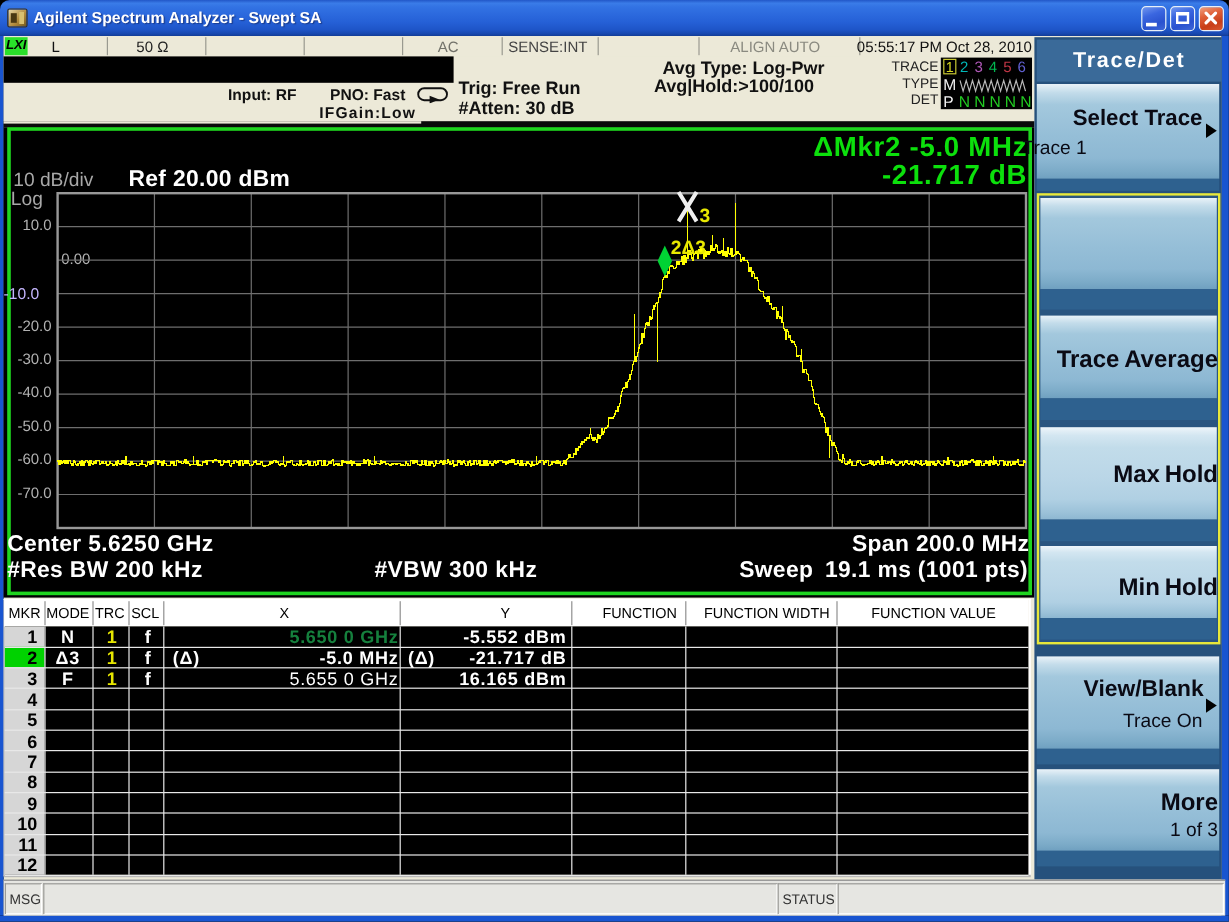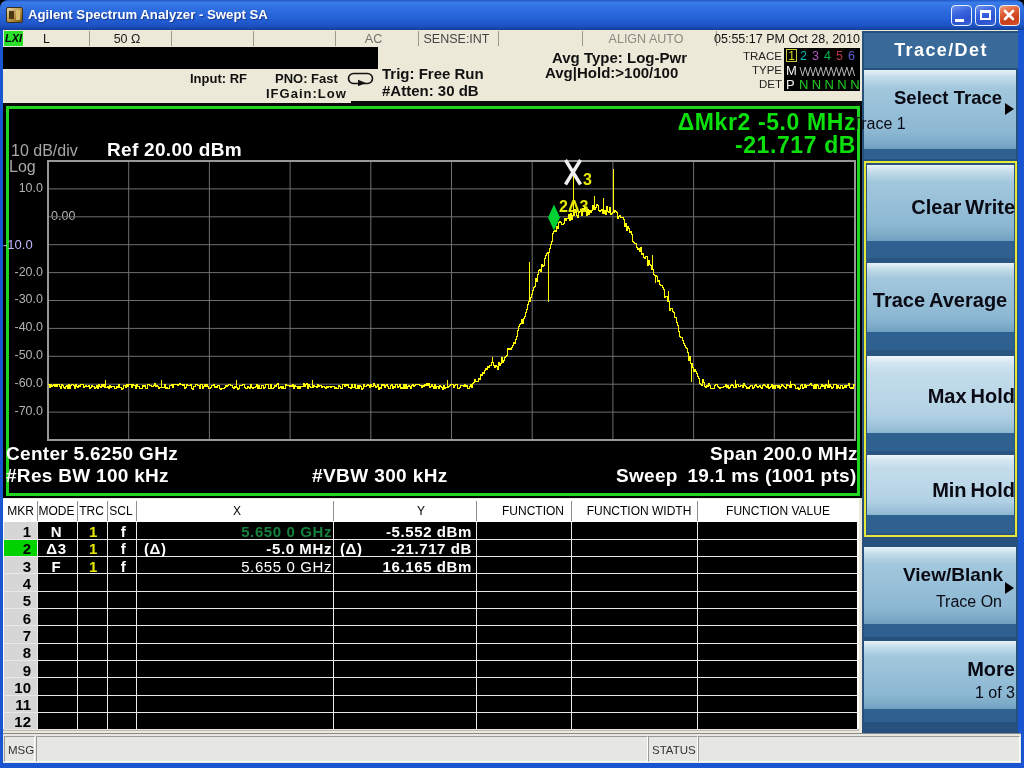--- a/index.html
+++ b/index.html
@@ -94,21 +94,21 @@
 <div class="abs" style="left:0px;top:75px;width:40px;text-align:right;color:#b2b2b2;font-size:12.5px;">10.0</div>
     <div class="abs" style="left:0px;top:103px;width:40px;text-align:right;color:#b2b2b2;font-size:12.5px;padding-left:48px;">0.00</div>
     <div class="abs" style="left:0px;top:131px;width:40px;text-align:left;color:#c4b5fd;font-size:13px;">-10.0</div>
     <div class="abs" style="left:0px;top:159px;width:40px;text-align:right;color:#b2b2b2;font-size:12.5px;">-20.0</div>
     <div class="abs" style="left:0px;top:186px;width:40px;text-align:right;color:#b2b2b2;font-size:12.5px;">-30.0</div>
     <div class="abs" style="left:0px;top:214px;width:40px;text-align:right;color:#b2b2b2;font-size:12.5px;">-40.0</div>
     <div class="abs" style="left:0px;top:242px;width:40px;text-align:right;color:#b2b2b2;font-size:12.5px;">-50.0</div>
     <div class="abs" style="left:0px;top:270px;width:40px;text-align:right;color:#b2b2b2;font-size:12.5px;">-60.0</div>
     <div class="abs" style="left:0px;top:298px;width:40px;text-align:right;color:#b2b2b2;font-size:12.5px;">-70.0</div>
 <div class="abs" style="left:3px;top:338px;color:#fff;font-size:19px;line-height:19px;font-weight:bold;letter-spacing:0.3px;">Center 5.6250 GHz</div>
-<div class="abs" style="left:3px;top:360px;color:#fff;font-size:19px;line-height:19px;font-weight:bold;letter-spacing:0.3px;">#Res BW 100 kHz</div>
+<div class="abs" style="left:3px;top:360px;color:#fff;font-size:19px;line-height:19px;font-weight:bold;letter-spacing:0.3px;">#Res BW 200 kHz</div>
 <div class="abs" style="left:309px;top:360px;color:#fff;font-size:19px;line-height:19px;font-weight:bold;letter-spacing:0.4px;">#VBW 300 kHz</div>
 <div class="abs" style="left:707px;top:338px;color:#fff;font-size:19px;line-height:19px;font-weight:bold;letter-spacing:0.3px;">Span 200.0 MHz</div>
 <div class="abs" style="left:613px;top:360px;color:#fff;font-size:19px;line-height:19px;font-weight:bold;letter-spacing:0.3px;white-space:pre;">Sweep 19.1 ms (1001 pts)</div>
 </div>
 
 <svg class="abs" style="left:9px;top:109px;" width="848" height="384">
 <g stroke="#6e6e6e" stroke-width="1">
       <line x1="119.7" y1="52" x2="119.7" y2="331"></line>
       <line x1="200.4" y1="52" x2="200.4" y2="331"></line>
       <line x1="281.1" y1="52" x2="281.1" y2="331"></line>
@@ -215,24 +215,23 @@
 <div class="abs" style="left:2px;top:2px;width:154px;height:35px;background:#3a6a99;"></div>
     <div class="abs" style="left:2px;top:9px;width:154px;text-align:center;color:#fff;font-size:18px;letter-spacing:1.4px;font-weight:bold;">Trace/Det</div>
     <div class="abs" style="left:2px;top:39px;width:152px;height:79px;background:linear-gradient(180deg,#e9f2f8 0%,#c3dcea 9%,#a3c8dd 22%,#95bed7 55%,#8db8d3 78%,#7cabc8 92%,#6fa0c0 100%);"></div>
     <div class="abs" style="left:2px;top:118px;width:152px;height:10px;background:#2e618f;"></div>
     <div class="abs" style="right:16px;top:56px;width:150px;text-align:right;font-size:18.5px;font-weight:bold;color:#0a0a14;">Select Trace</div>
     <div class="abs" style="right:16px;top:84px;width:150px;font-size:16px;font-weight:normal;color:#0a0a14;">Trace 1</div>
     <div class="abs" style="right:4px;top:72px;width:0;height:0;border-left:9px solid #000;border-top:6px solid transparent;border-bottom:6px solid transparent;"></div>
     <div class="abs" style="left:2px;top:130px;width:153px;height:376px;border:2.5px solid #e8e83a;background:#2a5580;"></div>
     <div class="abs" style="left:5px;top:134px;width:147px;height:76px;background:linear-gradient(180deg,#e9f2f8 0%,#c3dcea 9%,#a3c8dd 22%,#95bed7 55%,#8db8d3 78%,#7cabc8 92%,#6fa0c0 100%);"></div>
     <div class="abs" style="left:5px;top:210px;width:147px;height:17px;background:#2e618f;"></div>
-    <div class="abs" style="right:3px;top:165px;width:150px;text-align:right;font-size:20px;font-weight:bold;color:#0a0a14;">Clear Write</div>
     <div class="abs" style="left:5px;top:232px;width:147px;height:69px;background:linear-gradient(180deg,#e9f2f8 0%,#c3dcea 9%,#a3c8dd 22%,#95bed7 55%,#8db8d3 78%,#7cabc8 92%,#6fa0c0 100%);"></div>
     <div class="abs" style="left:5px;top:301px;width:147px;height:18px;background:#2e618f;"></div>
-    <div class="abs" style="right:3px;top:258px;width:150px;text-align:center;font-size:20px;font-weight:bold;color:#0a0a14;">Trace Average</div>
+    <div class="abs" style="right:3px;top:258px;width:150px;text-align:right;font-size:20px;font-weight:bold;color:#0a0a14;">Trace Average</div>
     <div class="abs" style="left:5px;top:325px;width:147px;height:77px;background:linear-gradient(180deg,#eef5fa 0%,#d3e6f1 9%,#c2dcea 22%,#bad6e7 55%,#b0d0e3 78%,#9cc2d9 92%,#8db7d1 100%);"></div>
     <div class="abs" style="left:5px;top:402px;width:147px;height:18px;background:#2e618f;"></div>
     <div class="abs" style="right:3px;top:354px;width:150px;text-align:right;font-size:20px;font-weight:bold;color:#0a0a14;">Max Hold</div>
     <div class="abs" style="left:5px;top:424px;width:147px;height:60px;background:linear-gradient(180deg,#eef5fa 0%,#d3e6f1 9%,#c2dcea 22%,#bad6e7 55%,#b0d0e3 78%,#9cc2d9 92%,#8db7d1 100%);"></div>
     <div class="abs" style="left:5px;top:484px;width:147px;height:18px;background:#2e618f;"></div>
     <div class="abs" style="right:3px;top:448px;width:150px;text-align:right;font-size:20px;font-weight:bold;color:#0a0a14;">Min Hold</div>
     <div class="abs" style="left:2px;top:516px;width:152px;height:77px;background:linear-gradient(180deg,#e9f2f8 0%,#c3dcea 9%,#a3c8dd 22%,#95bed7 55%,#8db8d3 78%,#7cabc8 92%,#6fa0c0 100%);"></div>
     <div class="abs" style="left:2px;top:593px;width:152px;height:13px;background:#2e618f;"></div>
     <div class="abs" style="right:15px;top:533px;width:150px;text-align:right;font-size:19px;font-weight:bold;color:#0a0a14;">View/Blank</div>
     <div class="abs" style="right:16px;top:562px;width:150px;text-align:right;font-size:16px;font-weight:normal;color:#0a0a14;">Trace On</div>

